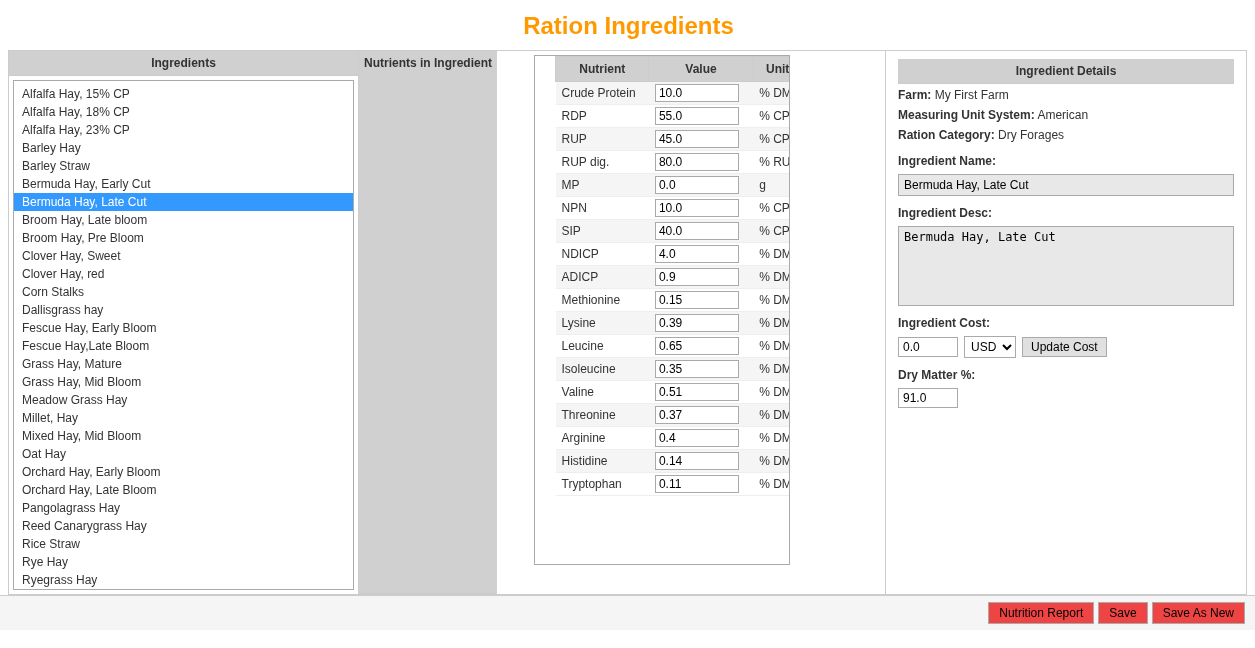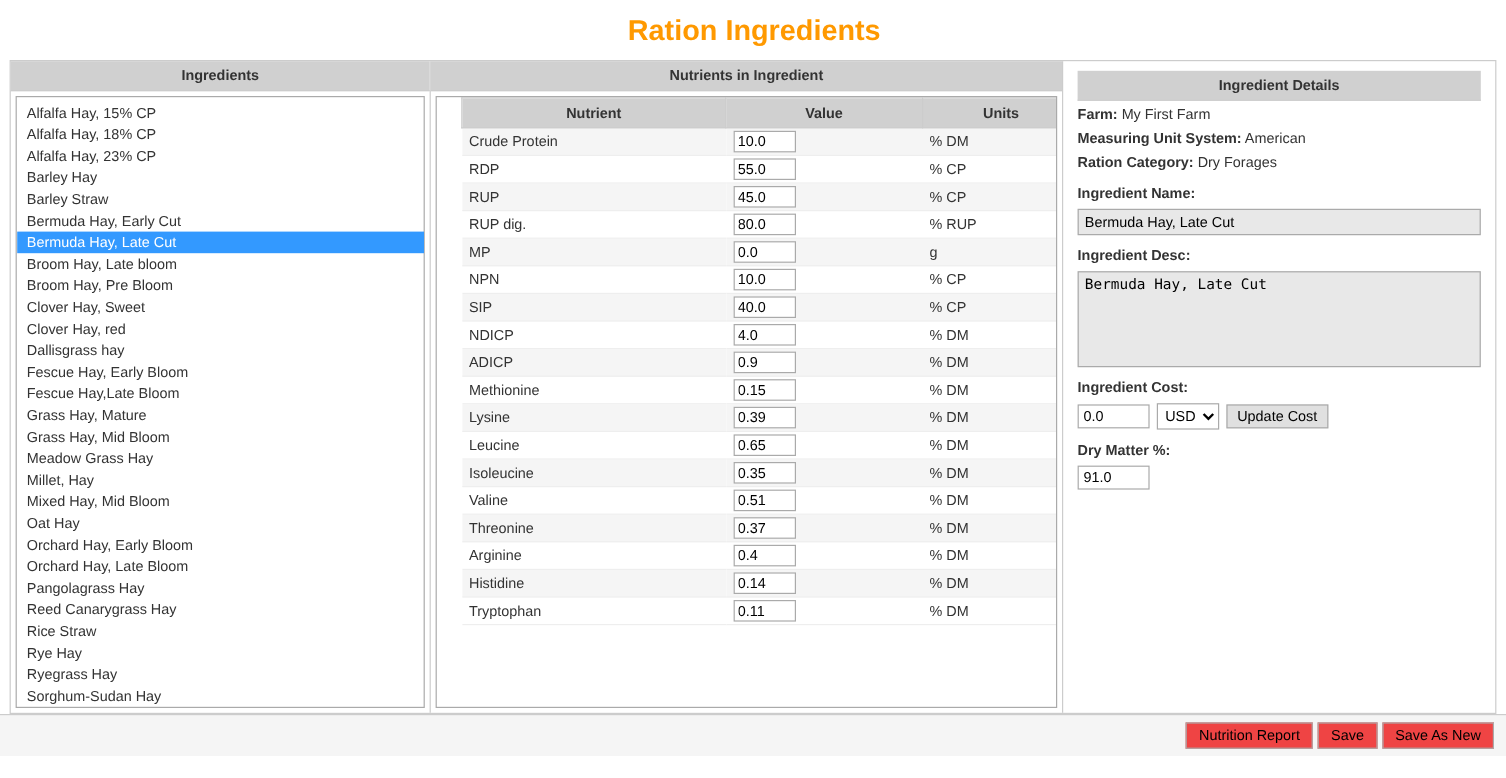--- a/index.html
+++ b/index.html
@@ -56,21 +56,22 @@
     #ingredients-list li.selected {
       background: #3399ff;
       color: #fff;
     }
 
     
     #nutrients-panel {
       flex: 1;
       border-right: 1px solid #ccc;
       display: flex;
-      flex-direction: column;
+      flex-direction: row;
+      gap: 33px;
     }
 
     #nutrients-table-wrap {
       overflow-y: auto;
       height: 510px;
       margin: 4px;
       border: 1px solid #aaa;
     }
 
     #nutrients-table {
@@ -96,21 +97,21 @@
 
     #nutrients-table tbody tr:nth-child(odd) {
       background: #f5f5f5;
     }
 
     #nutrients-table tbody tr:nth-child(even) {
       background: #fff;
     }
 
     .nutrient-input {
-      width: 52px;
+      width: 84px;
       border: 1px solid #aaa;
       padding: 1px 3px;
       background: #fff;
       font-size: 12px;
       text-align: left;
     }
 
     
     #details-panel {
       width: 360px;
@@ -230,20 +231,21 @@
         <li>Alfalfa Hay, 18% CP</li>
         <li>Alfalfa Hay, 23% CP</li>
         <li>Barley Hay</li>
         <li>Barley Straw</li>
         <li>Bermuda Hay, Early Cut</li>
         <li class="selected">Bermuda Hay, Late Cut</li>
         <li>Broom Hay, Late bloom</li>
         <li>Broom Hay, Pre Bloom</li>
         <li>Clover Hay, Sweet</li>
         <li>Clover Hay, red</li>
+        <li>Corn Stalks</li>
         <li>Dallisgrass hay</li>
         <li>Fescue Hay, Early Bloom</li>
         <li>Fescue Hay,Late Bloom</li>
         <li>Grass Hay, Mature</li>
         <li>Grass Hay, Mid Bloom</li>
         <li>Meadow Grass Hay</li>
         <li>Millet, Hay</li>
         <li>Mixed Hay, Mid Bloom</li>
         <li>Oat Hay</li>
         <li>Orchard Hay, Early Bloom</li>

